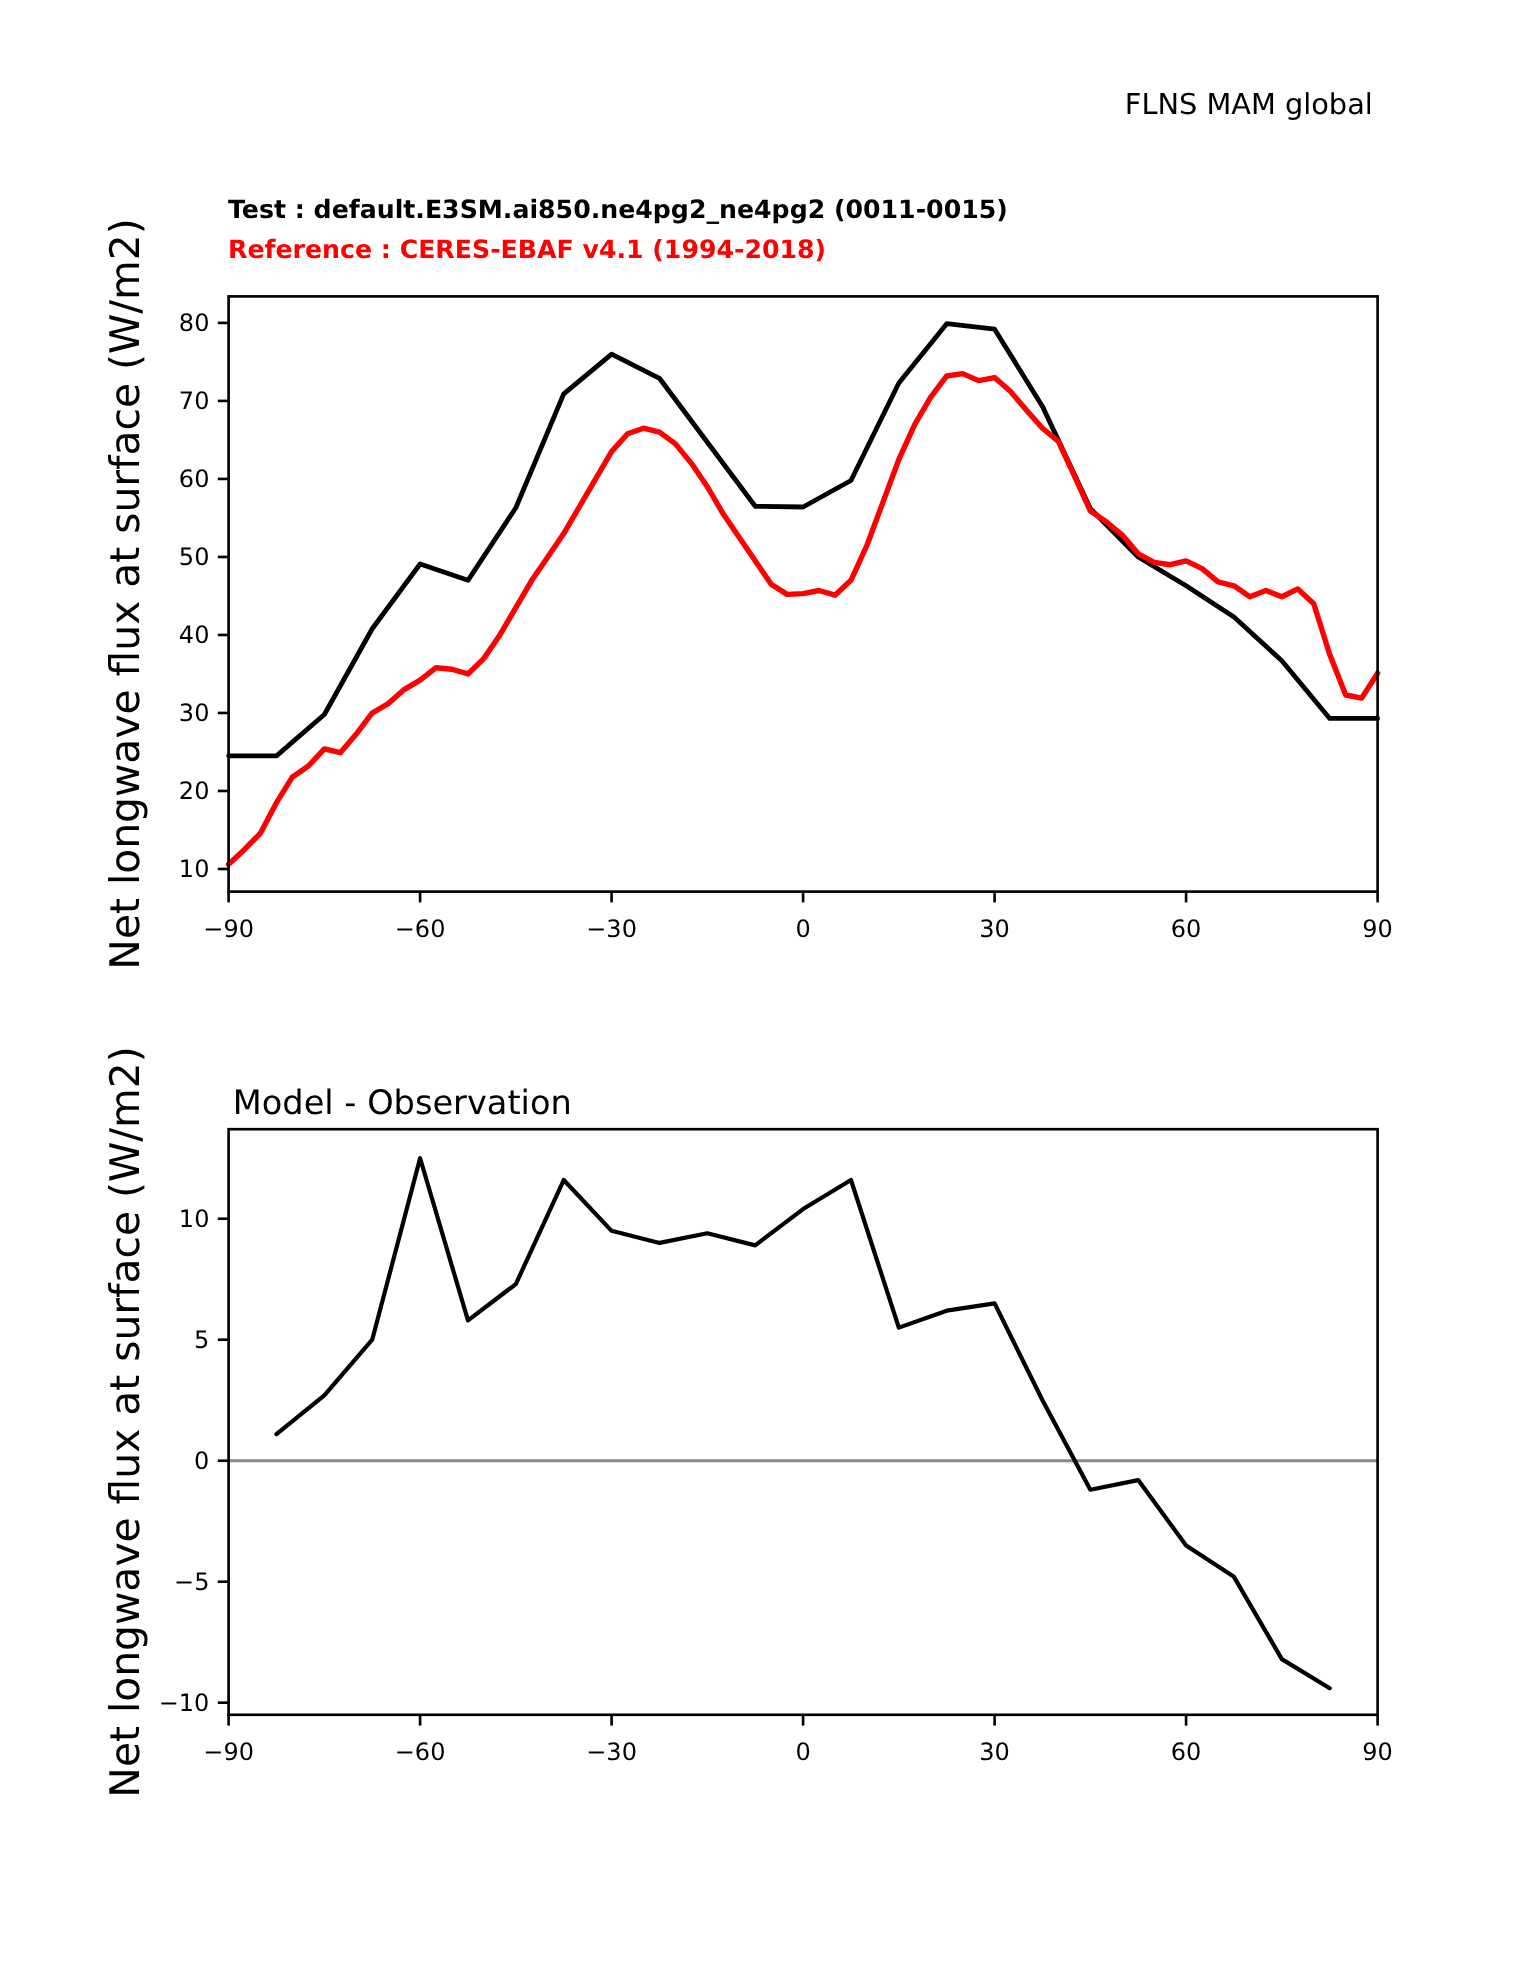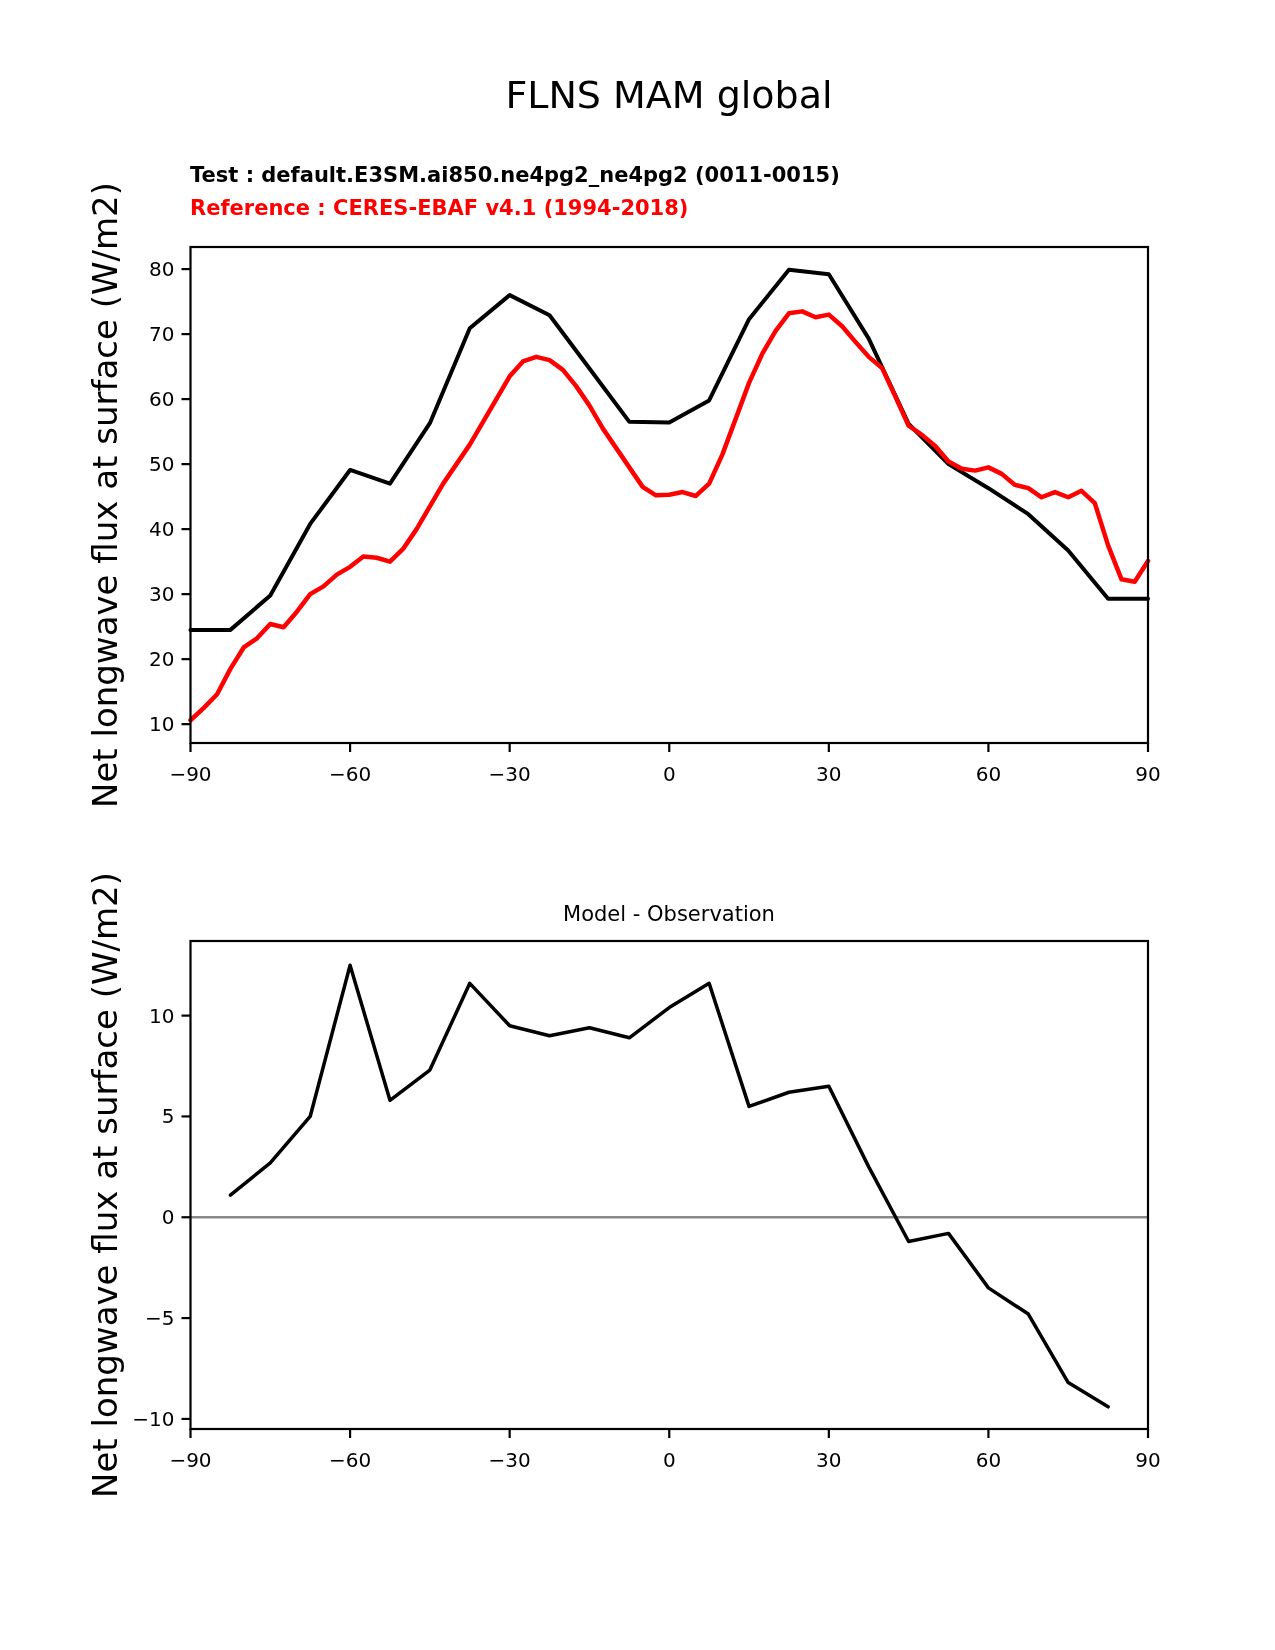--- a/index.html
+++ b/index.html
@@ -1,24 +1,24 @@
 <!DOCTYPE html>
 <html><head>
 <meta charset="utf-8">
 <style>
   html,body{margin:0;padding:0;background:#ffffff;}
   #figure{position:relative;width:1275px;height:1650px;background:#ffffff;
           font-family:"DejaVu Sans","Liberation Sans",sans-serif;overflow:hidden;}
-  .fig-title{position:absolute;left:194px;top:73px;width:950px;text-align:center;
-             font-size:38px;color:#000;}
+  .fig-title{position:absolute;left:194px;top:73px;width:950px;text-align:right;
+             font-size:24px;color:#000;}
   .subtitle{position:absolute;left:190px;font-size:21px;color:#000;white-space:nowrap;font-weight:bold;}
   .subtitle.test{top:163px;}
   .subtitle.reference{top:196px;color:#ff0000;}
-  .sub-title-2{position:absolute;left:194px;top:902px;width:950px;text-align:center;
-               font-size:21px;color:#000;}
+  .sub-title-2{position:absolute;left:194px;top:902px;width:950px;text-align:left;
+               font-size:28px;color:#000;}
   .ylabel{position:absolute;left:-295px;width:800px;height:44px;line-height:44px;
           text-align:center;font-size:34px;color:#000;transform:rotate(-90deg);}
   .ylabel.top{top:473px;}
   .ylabel.bottom{top:1163px;}
   svg{position:absolute;left:0;top:0;}
   svg text{font-family:"DejaVu Sans","Liberation Sans",sans-serif;fill:#000;}
 </style>
 </head>
 <body>
 

